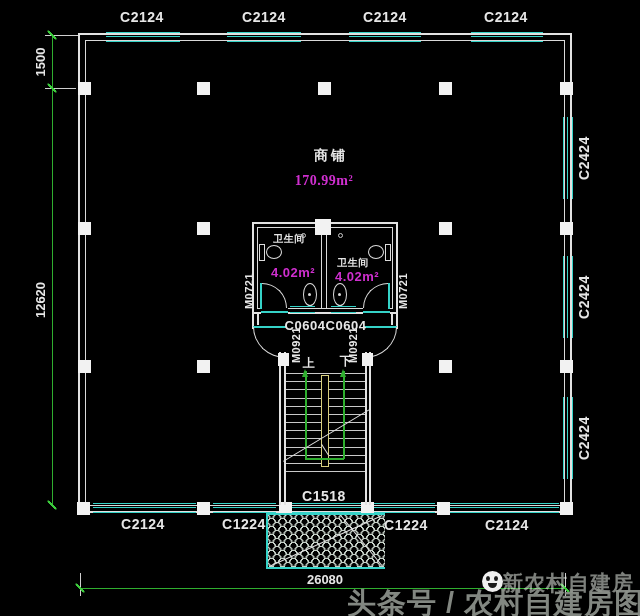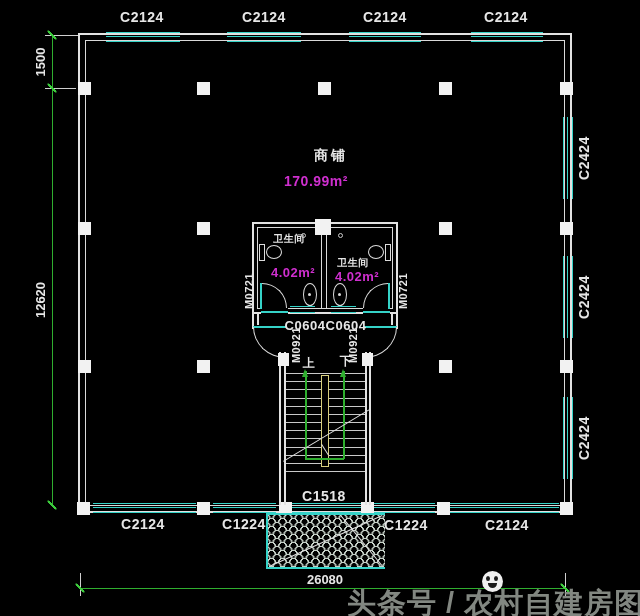--- a/index.html
+++ b/index.html
@@ -206,26 +206,27 @@
 
   <div class="lbl rot" style="left:249px;top:291px;font-size:11px;">M0721</div>
   <div class="lbl rot" style="left:403px;top:291px;font-size:11px;">M0721</div>
   <div class="lbl rot" style="left:296px;top:345px;font-size:11px;">M0921</div>
   <div class="lbl rot" style="left:353px;top:345px;font-size:11px;">M0921</div>
 
   <div class="lbl" style="left:309px;top:363px;font-size:12px;">上</div>
   <div class="lbl" style="left:346px;top:361px;font-size:12px;">下</div>
 
   <div class="lbl" style="left:331px;top:156px;letter-spacing:3px;">商铺</div>
-  <div class="lbl mag" style="left:316px;top:181px;">170.99m²</div>
+  <div class="lbl mag" style="left:324px;top:181px;font-family:Liberation Serif, serif;">170.99m²</div>
   <div class="lbl" style="left:289px;top:239px;font-size:10px;">卫生间</div>
   <div class="lbl mag" style="left:293px;top:272px;font-size:13px;">4.02m²</div>
   <div class="lbl" style="left:353px;top:263px;font-size:10px;">卫生间</div>
   <div class="lbl mag" style="left:357px;top:276px;font-size:13px;">4.02m²</div>
 
   <div class="logo" style="left:482px;top:571px;">
     <span class="e" style="left:4px;"></span>
     <span class="e" style="left:12px;"></span>
     <span class="m"></span>
   </div>
+  <div class="wm2" style="left:502px;top:569px;">新农村自建房</div>
   <div class="wm" style="left:347px;top:584px;">头条号 / 农村自建房图纸</div>
 
 </div>
 
 </body></html>

